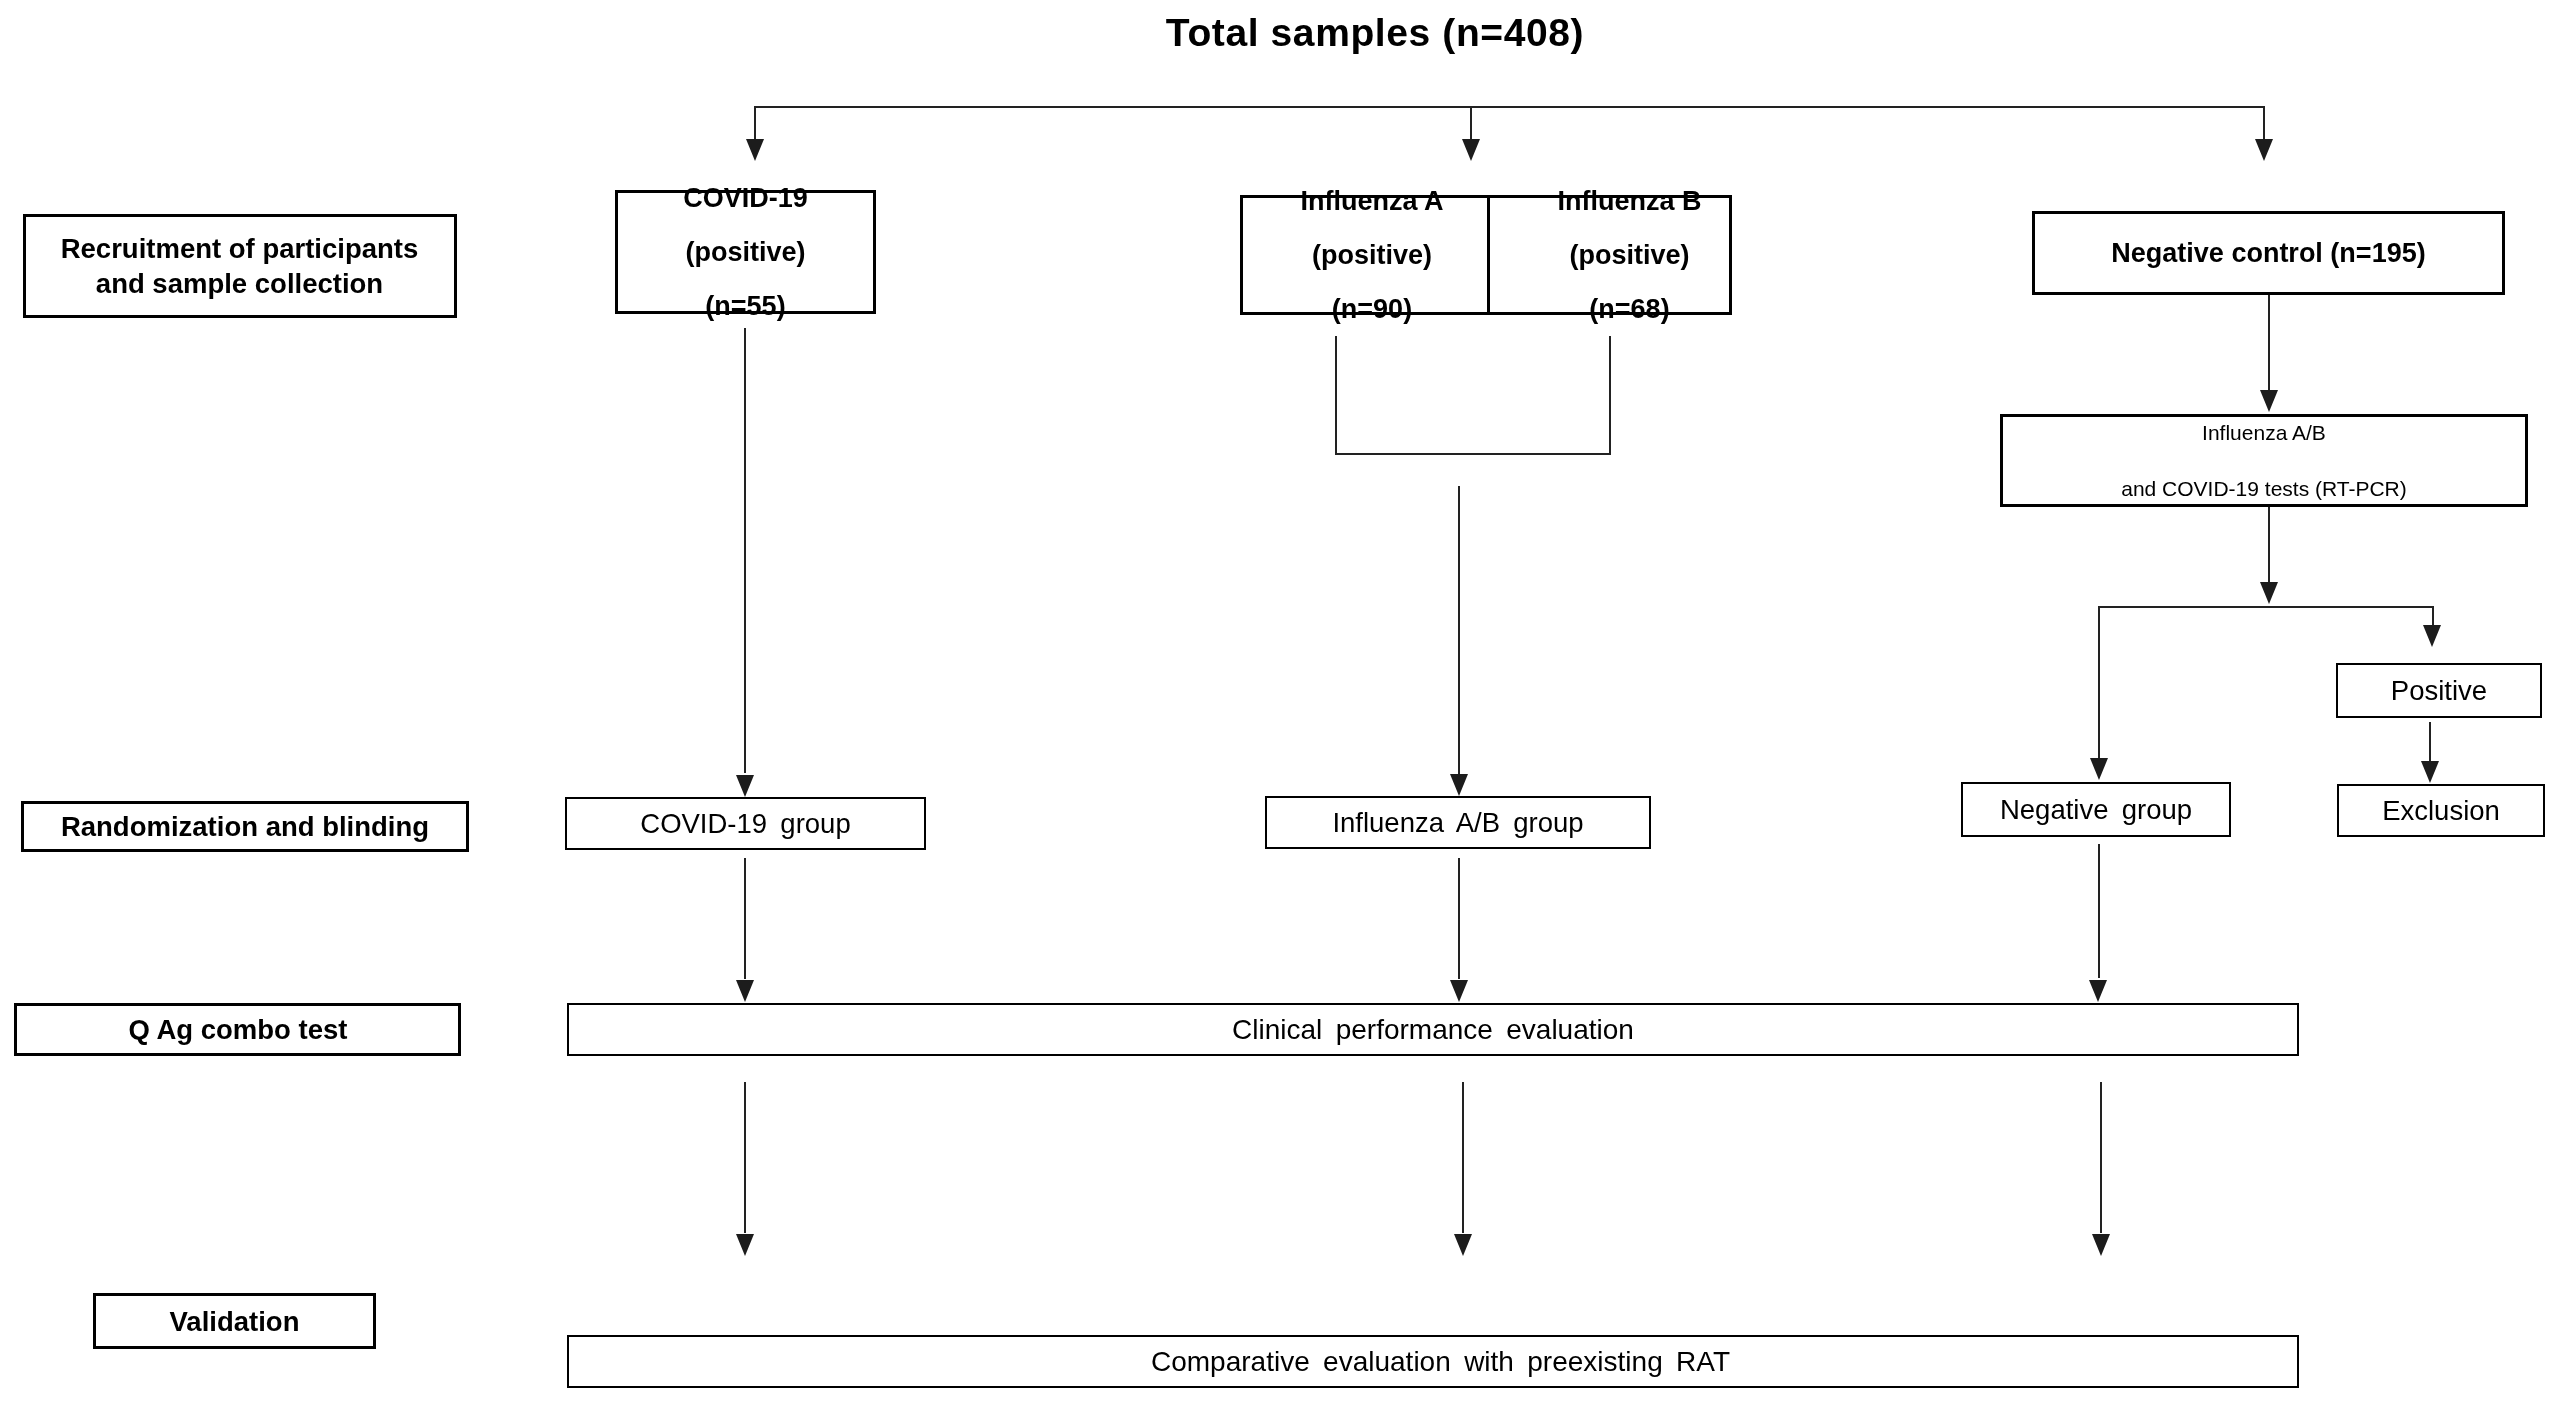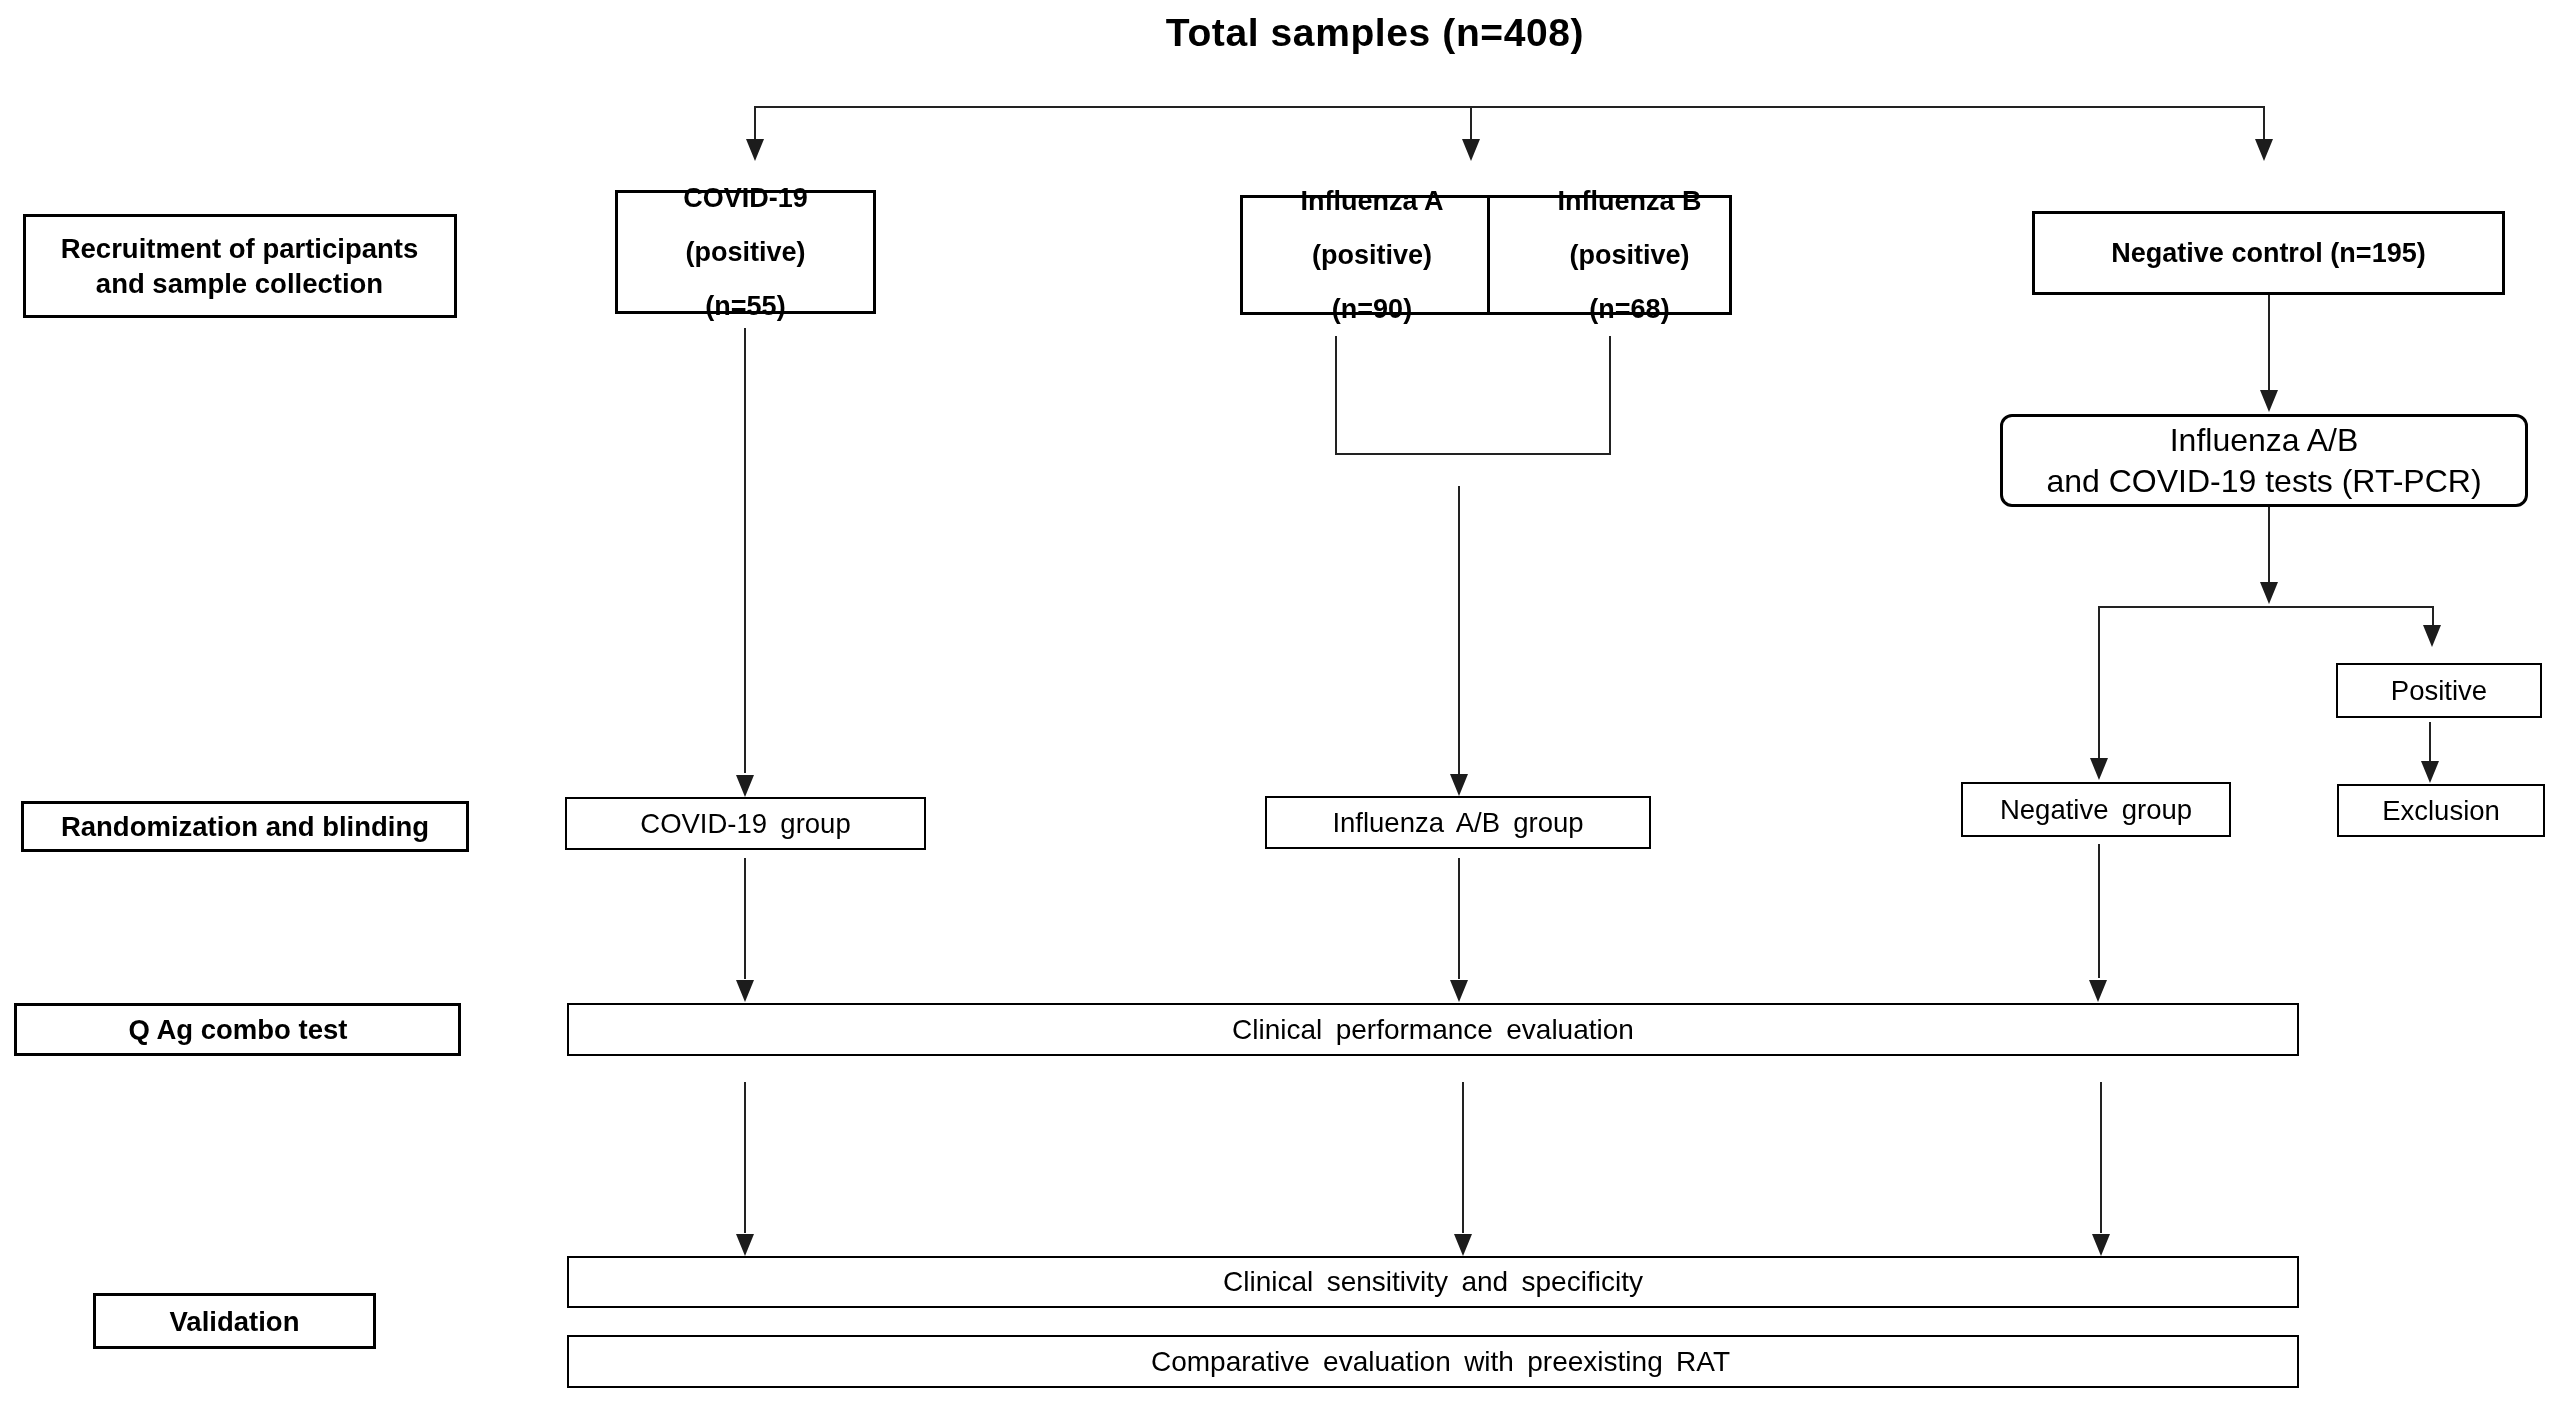--- a/index.html
+++ b/index.html
@@ -18,21 +18,21 @@
     display:flex;align-items:center;justify-content:center;
     text-align:center;
   }
   .b5{border-width:3.1px;}
   .b6{border-width:3.8px;}
   .bold{font-weight:bold;}
   .pre{white-space:pre-line;}
   .fs43{font-size:27px;line-height:54px;}
   .fs44{font-size:27.5px;line-height:35px;}
   .fs45{font-size:28px;line-height:36px;}
-  .rt{font-size:32px;line-height:41px;border-radius:12px;}
+  .rt{font-size:21px;line-height:56px;}
   .wsp{word-spacing:5.6px;}
   
   .vline,.hline{position:absolute;background:#222;}
   
   .ah{
     position:absolute;width:0;height:0;
     border-left:9.4px solid transparent;
     border-right:9.4px solid transparent;
     border-top:22.5px solid #1c1c1c;
   }
@@ -120,17 +120,16 @@
 
   <div class="vline" style="left:744px;top:1082px;width:1.9px;height:151px;"></div>
   <div class="ah" style="left:736px;top:1234px;"></div>
   <div class="vline" style="left:1462px;top:1082px;width:1.9px;height:151px;"></div>
   <div class="ah" style="left:1454px;top:1234px;"></div>
   <div class="vline" style="left:2100px;top:1082px;width:1.9px;height:151px;"></div>
   <div class="ah" style="left:2092px;top:1234px;"></div>
 
   <div class="node b5 bold fs44" style="left:93px;top:1293px;width:283px;height:56px;">Validation</div>
 
-  <div class="node fs45 wsp" style="left:567px;top:1256px;width:1732px;height:52px;">Clinical sensitivity and specificity</div>
   <div class="node fs45 wsp" style="left:567px;top:1335px;width:1732px;height:53px;padding-left:15px;">Comparative evaluation with preexisting RAT</div>
 
 </div>
 
 
 </body></html>

